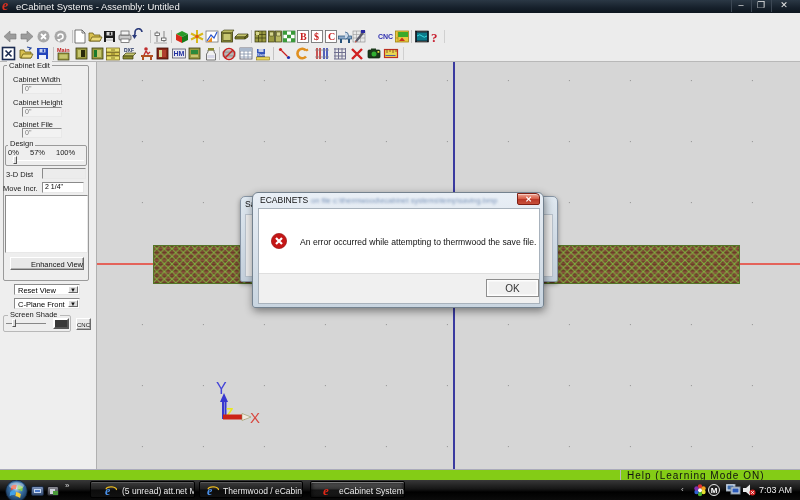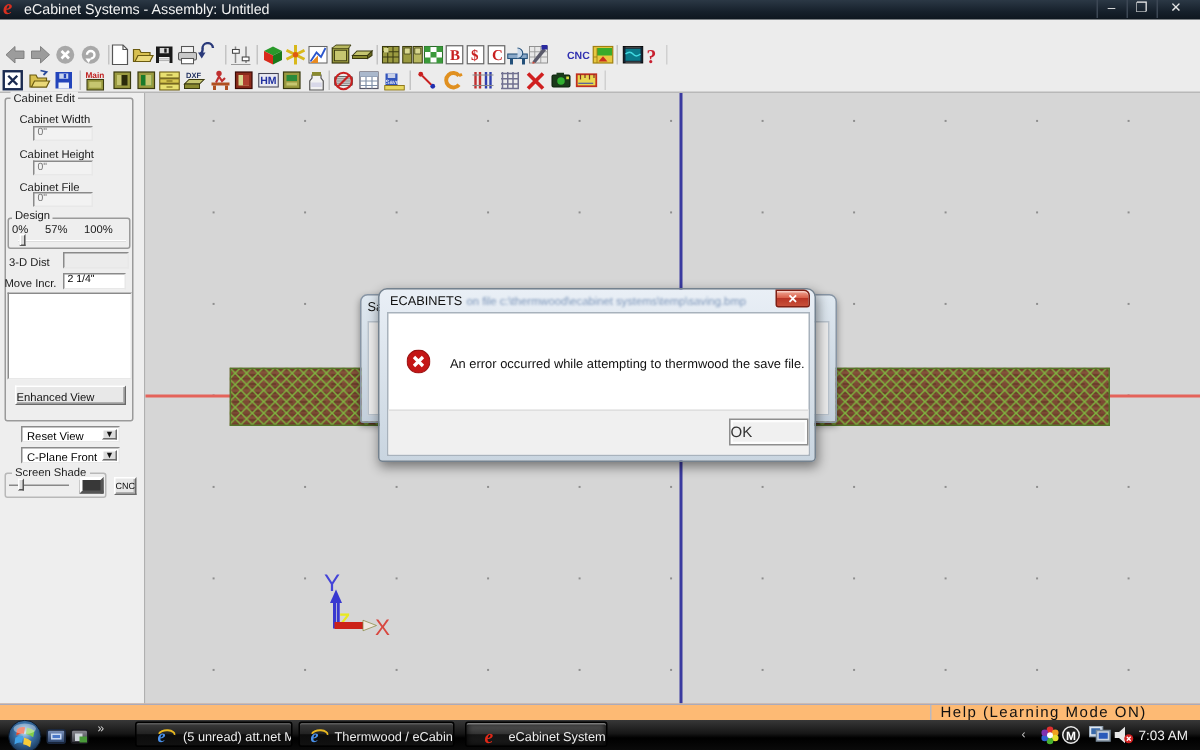--- a/index.html
+++ b/index.html
@@ -15,37 +15,37 @@
 #menu span{position:absolute;top:4px}
 
 #tb1{left:0;top:28px;width:800px;height:17px;background:#ececec}
 #tb2{left:0;top:45px;width:800px;height:17px;background:#ececec;border-bottom:1px solid #b8b8b8}
 
 #panel{left:0;top:62px;width:97px;height:407px;background:#eeeeee;border-right:1px solid #b0b0b0;font-size:7.5px;color:#1a1a1a}
 #canvas{left:97px;top:62px;width:703px;height:407px;background-color:#d6d6d6;background-image:radial-gradient(circle,#8e8e8e 0.9px,rgba(0,0,0,0) 1px);background-size:61px 61px;background-position:14.9px -11.9px}
 .gb{position:absolute;border:1px solid #9a9a9a;border-radius:2px}
 .gl{position:absolute;background:#eeeeee;padding:0 2px}
 .inp{position:absolute;background:#f2f2f2;border:1px solid;border-color:#8a8a8a #e8e8e8 #e8e8e8 #8a8a8a;font-size:7px;color:#777;padding-left:2px}
-.btn3{position:absolute;background:#e8e8e8;border:1px solid;border-color:#fff #6a6a6a #6a6a6a #fff;box-shadow:inset -1px -1px 0 #b0b0b0;text-align:left;font-size:7.5px;color:#111}
+.btn3{position:absolute;background:#e8e8e8;border:1px solid;border-color:#fff #6a6a6a #6a6a6a #fff;box-shadow:inset -1px -1px 0 #b0b0b0;text-align:right;font-size:7.5px;color:#111}
 .cmb{position:absolute;background:#fff;border:1px solid;border-color:#8a8a8a #e8e8e8 #e8e8e8 #8a8a8a;font-size:7.5px;color:#000;padding:1px 0 0 3px}
 .cmbb{position:absolute;right:1px;top:1px;width:10px;bottom:1px;background:#dcdcdc;border:1px solid;border-color:#fff #6a6a6a #6a6a6a #fff;font-size:6px;text-align:center;color:#111}
 
-#status{left:0;top:469px;width:800px;height:11px;background:#fdba74;border-top:1px solid #aab;font-size:9.5px;color:#111}
+#status{left:0;top:469px;width:800px;height:11px;background:#84cc16;border-top:1px solid #aab;font-size:9.5px;color:#111}
 #taskbar{left:0;top:480px;width:800px;height:20px;background:linear-gradient(#383838,#161616 45%,#000 60%,#0a0a0a)}
 .tbtn{position:absolute;top:1px;height:17px;border-radius:2px;border:1px solid #000;background:linear-gradient(#3c3c3c,#222 48%,#0c0c0c 52%,#111);box-shadow:inset 0 1px 0 #5a5a5a;color:#eee;font-size:8.5px;white-space:nowrap;overflow:hidden}
 
 #dlgback{left:240px;top:196px;width:318px;height:86px;background:linear-gradient(#dfe8f0,#c3cfdb);border:1px solid #8795a5;border-radius:5px 5px 2px 2px;box-shadow:0 2px 5px rgba(0,0,0,.4)}
 #dlgback .inner{position:absolute;left:4px;top:17px;right:4px;bottom:4px;background:#ebebeb;border:1px solid #b8c2cc}
 #dlg{left:252px;top:192px;width:292px;height:116px;background:linear-gradient(#e9eff6,#c9d5e0);border:1px solid #74828f;border-radius:6px 6px 3px 3px;box-shadow:1px 3px 8px rgba(0,0,0,.45)}
 #dlg .client{position:absolute;left:5px;top:15px;width:282px;height:96px;background:#fff;border:1px solid #a8b2bc}
 #dlg .footer{position:absolute;left:6px;top:80px;width:280px;height:30px;background:#f0f0f0;border-top:1px solid #dfdfdf}
 #dlgtitle{position:absolute;left:7px;top:2px;font-size:8.5px;color:#111}
 #blurtxt{position:absolute;left:58px;top:3px;font-size:7.5px;color:#7d96ba;filter:blur(0.8px);white-space:nowrap;width:230px;overflow:hidden}
 #dclose{position:absolute;right:3px;top:0px;width:23px;height:12px;background:linear-gradient(#f0a896,#d9604a 45%,#b83626 50%,#c8503a);border:1px solid #7e2015;border-radius:0 4px 2px 2px;color:#fff;font-size:8px;font-weight:bold;text-align:center;line-height:11px;box-shadow:inset 0 1px 0 rgba(255,255,255,.45)}
-#okbtn{position:absolute;left:233px;top:86px;width:53px;height:18px;background:#f0f0f0;border:1px solid #8e8e8e;box-shadow:inset 0 0 0 1.5px #fdfdfd;font-size:10px;color:#333;line-height:17px}
+#okbtn{position:absolute;left:233px;top:86px;width:53px;height:18px;background:#f0f0f0;border:1px solid #8e8e8e;box-shadow:inset 0 0 0 1.5px #fdfdfd;font-size:10px;color:#333;text-align:center;line-height:17px}
 </style></head>
 <body>
 <div id="s">
 
 <div id="title" class="ab">
   <span id="elogo">e</span>
   <span class="txt">eCabinet Systems - Assembly: Untitled</span>
   <span class="winbtn" style="left:731px;width:19px">–</span>
   <span class="winbtn" style="left:751px;width:19px">❐</span>
   <span class="winbtn" style="left:771px;width:25px">✕</span>

